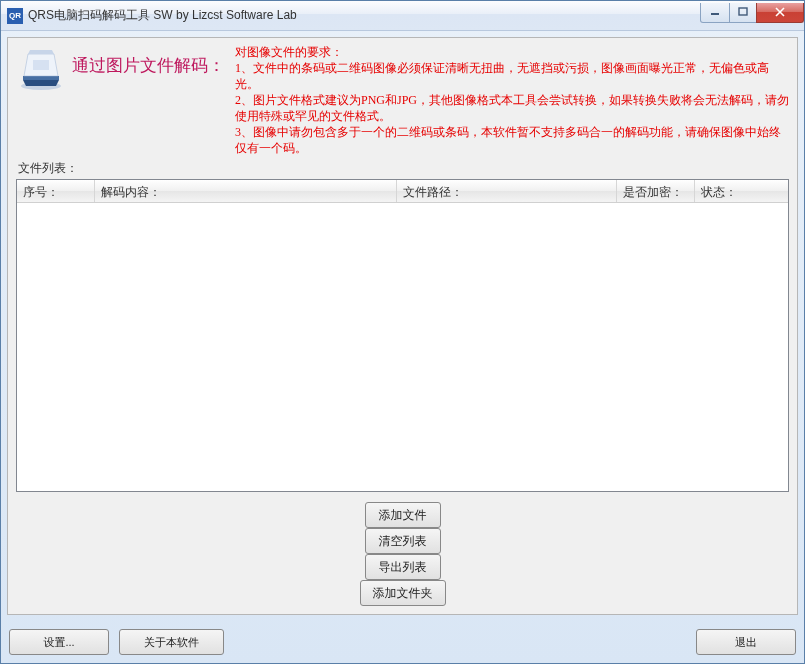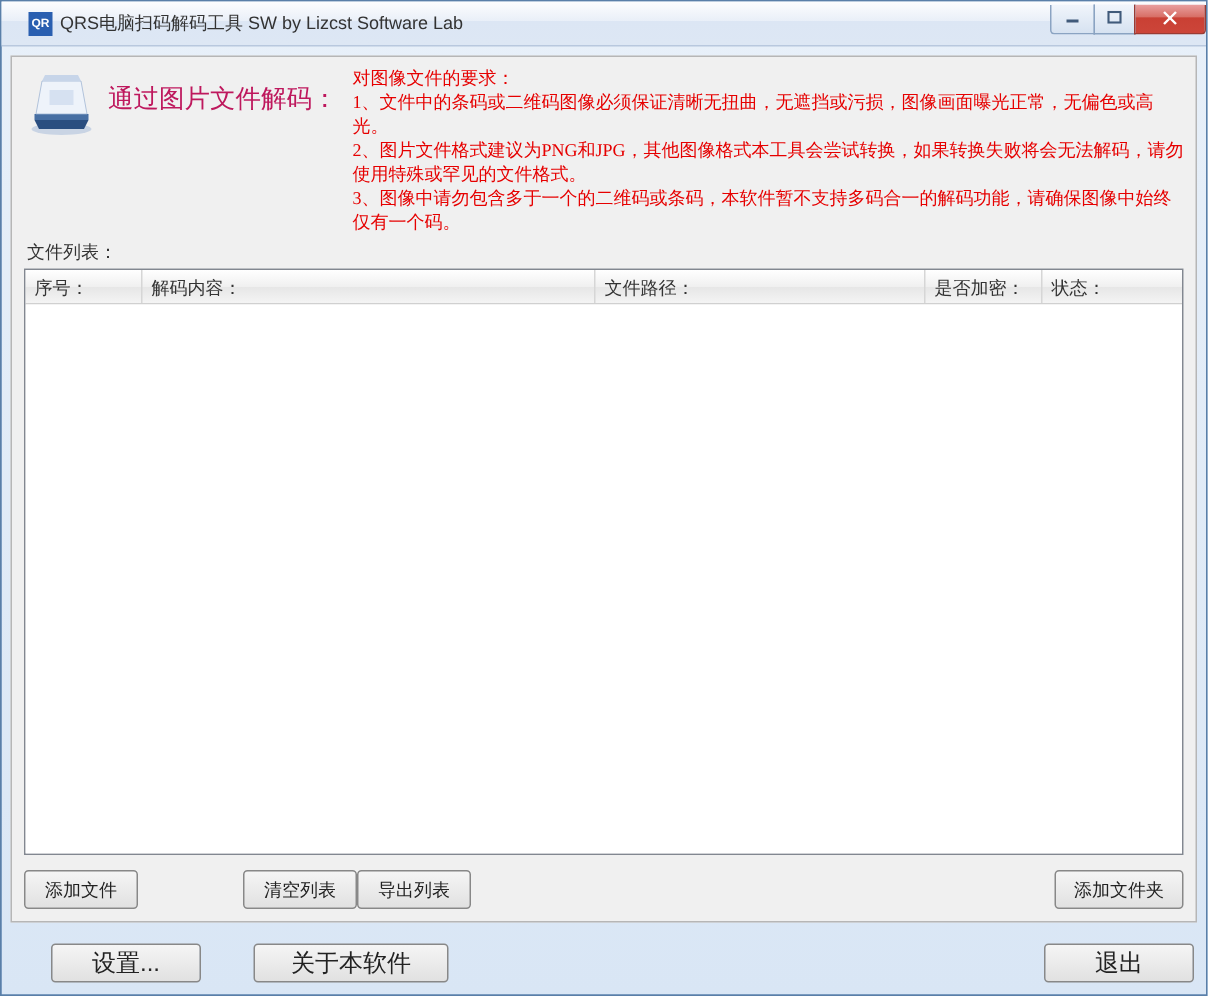--- a/index.html
+++ b/index.html
@@ -20,21 +20,21 @@
     display: flex;
     flex-direction: column;
     box-shadow: 0 0 8px rgba(0,0,0,0.3);
   }
   .titlebar {
     height: 30px;
     background: linear-gradient(to bottom, #fdfdfe 0%, #e9eff8 45%, #dce6f4 46%, #dde7f4 100%);
     border-bottom: 1px solid #b8c8de;
     display: flex;
     align-items: center;
-    padding: 0 0 0 18px;
+    padding: 0 0 0 6px;
   }
   .titlebar .app-icon {
     width: 16px; height: 16px;
     margin-right: 5px;
     background: #2a5fb0;
     display: inline-flex;
     align-items: center; justify-content: center;
     color: #fff;
     font-size: 8px;
     font-weight: bold;
@@ -141,20 +141,21 @@
   .th:last-child { border-right: none; }
   .tbody {
     flex: 1;
     background: #fff;
   }
 
   .button-row {
     display: flex;
     align-items: center;
     margin-top: 10px;
+    flex-direction: column;
   }
   .button-row .spacer { flex: 1; }
   .button-row .gap { width: 70px; }
   .btn {
     min-width: 76px;
     height: 26px;
     padding: 0 12px;
     background: linear-gradient(to bottom,#f5f5f5,#e1e1e1);
     border: 1px solid #888;
     border-radius: 3px;
@@ -174,28 +175,27 @@
     gap: 10px;
   }
   .bottom-row .spacer { flex: 1; }
   .bottom-btn {
     min-width: 100px;
     height: 26px;
     padding: 0 24px;
     background: linear-gradient(to bottom,#f5f5f5,#e1e1e1);
     border: 1px solid #888;
     border-radius: 3px;
-    font-size: 16px;
+    font-size: 11px;
     color: #222;
     display: inline-flex;
     align-items: center;
     justify-content: center;
     font-family: "SimSun","Microsoft YaHei",sans-serif;
     cursor: default;
-    margin-left: 25px;
   }
 </style>
 </head>
 <body>
 
 <div class="window">
 
   <div class="titlebar">
     <span class="app-icon">QR</span>
     <span class="title">QRS电脑扫码解码工具 SW  by Lizcst Software Lab</span>

